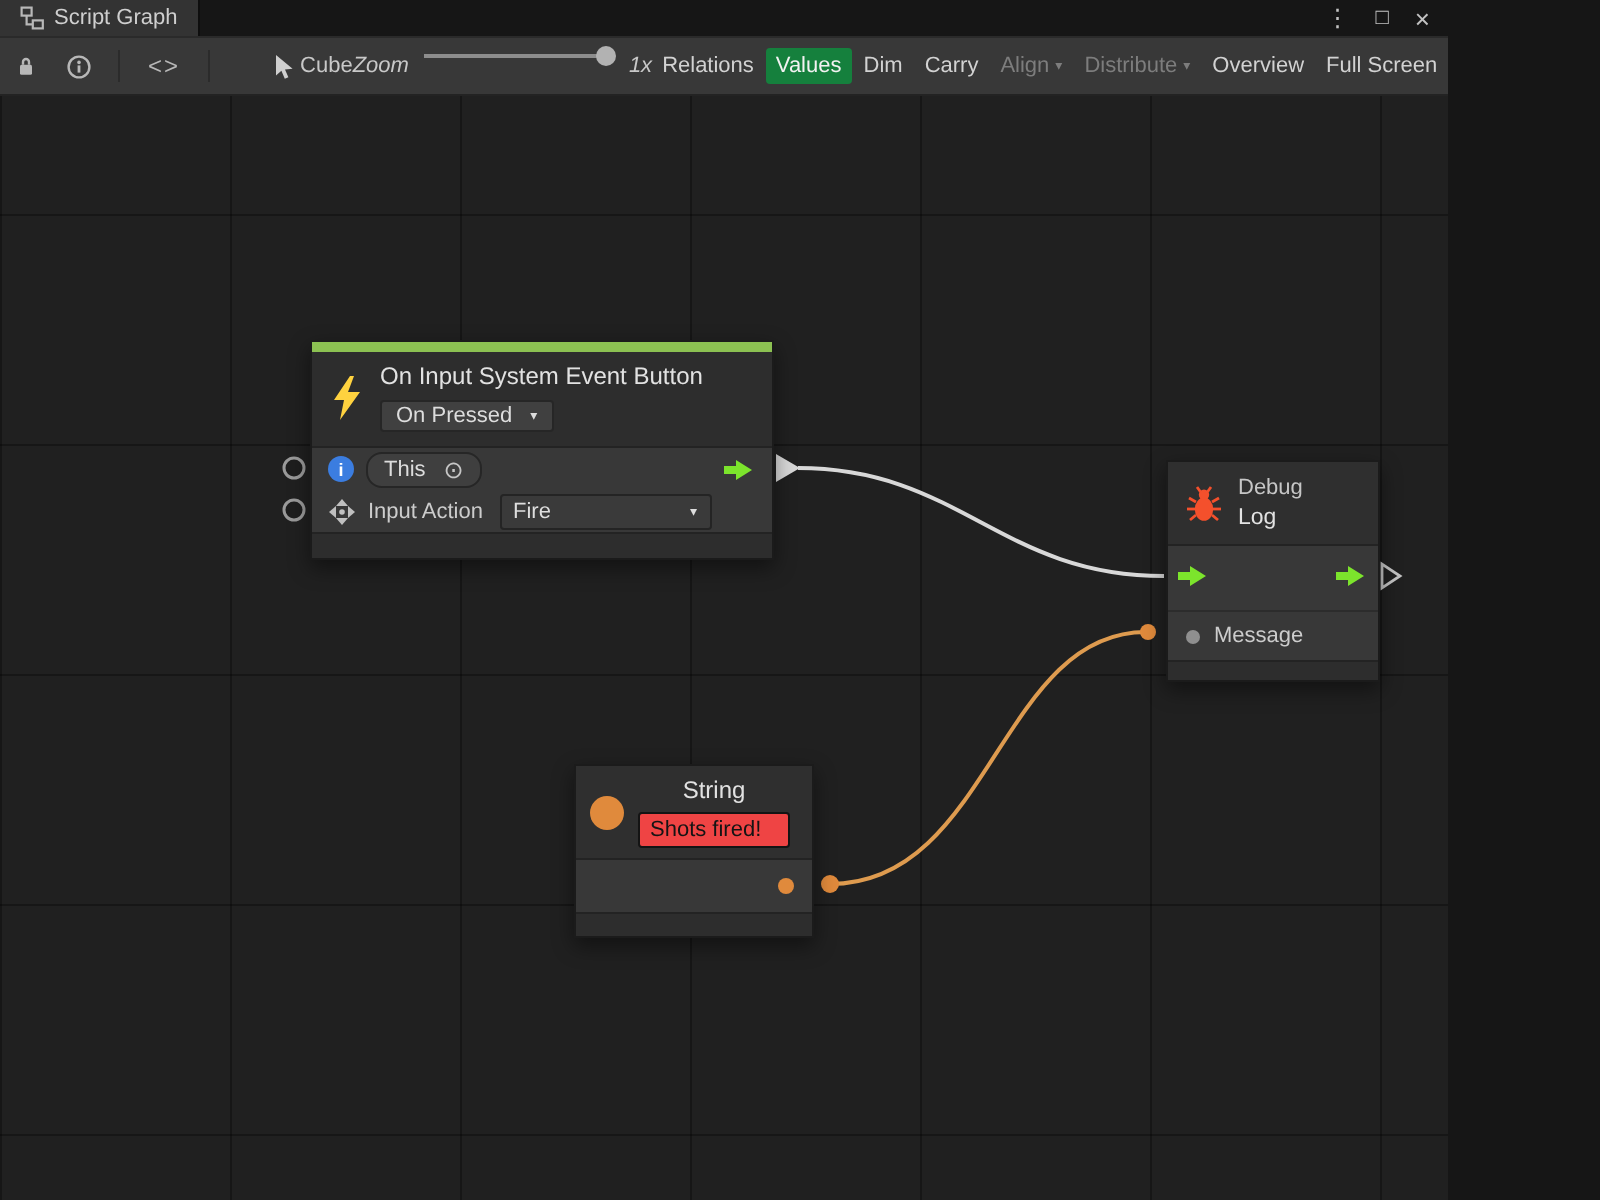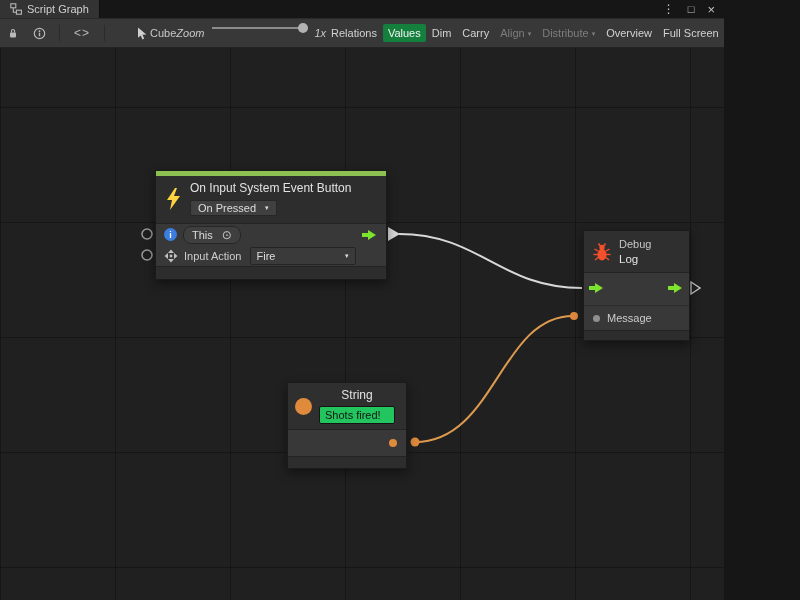--- a/index.html
+++ b/index.html
@@ -83,21 +83,21 @@
   .port-dot{width:7px;height:7px;border-radius:50%;background:#8f8f8f;flex:0 0 7px;}
   .dbg-footer{height:9px;background:#2d2d2d;border-top:1px solid #232323;}
 
   
   .node-string{left:287px;top:334px;width:118px;}
   .str-header{display:flex;align-items:center;gap:7px;padding:5px 7px;
     background:#2f2f2f;border-bottom:1px solid #232323;}
   .orange-circle{width:17px;height:17px;border-radius:50%;background:var(--port-orange,#E08A3C);flex:0 0 17px;}
   .str-col{display:flex;flex-direction:column;}
   .str-title{font-size:12px;color:#e2e2e2;text-align:center;margin-bottom:4px;}
-  .str-field{background:#22c55e;color:#141414;border:1px solid #141414;border-radius:2px;
+  .str-field{background:#ef4444;color:#141414;border:1px solid #141414;border-radius:2px;
     padding:2px 5px;width:64px;white-space:nowrap;}
   .str-body{height:26px;background:#383838;position:relative;}
   .str-port{position:absolute;right:9px;top:50%;transform:translateY(-50%);
     width:8px;height:8px;border-radius:50%;background:var(--port-orange,#E08A3C);}
   .str-footer{height:11px;background:#2d2d2d;border-top:1px solid #232323;}
 </style>
 </head>
 <body>
 
 <div class="window">

